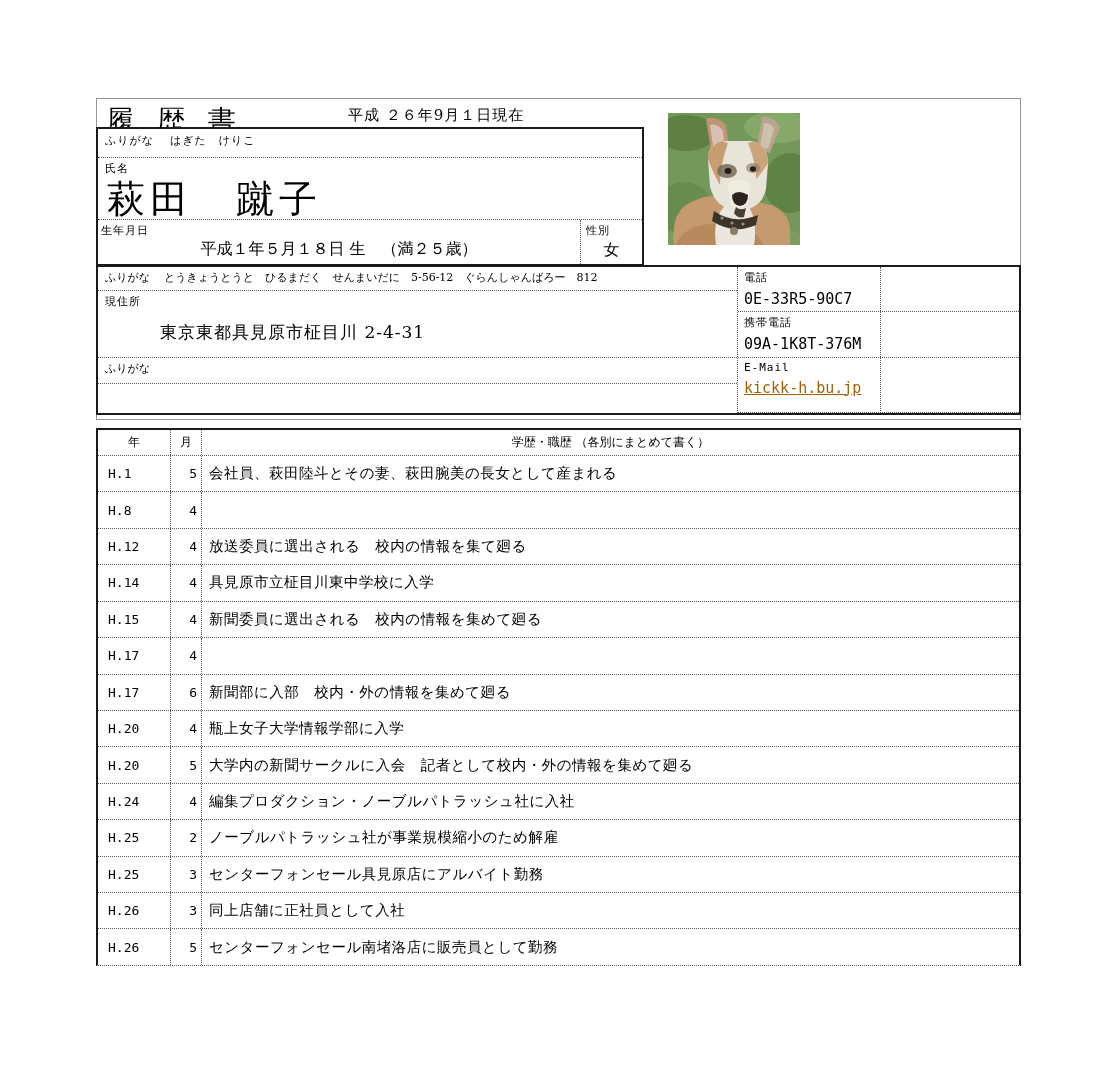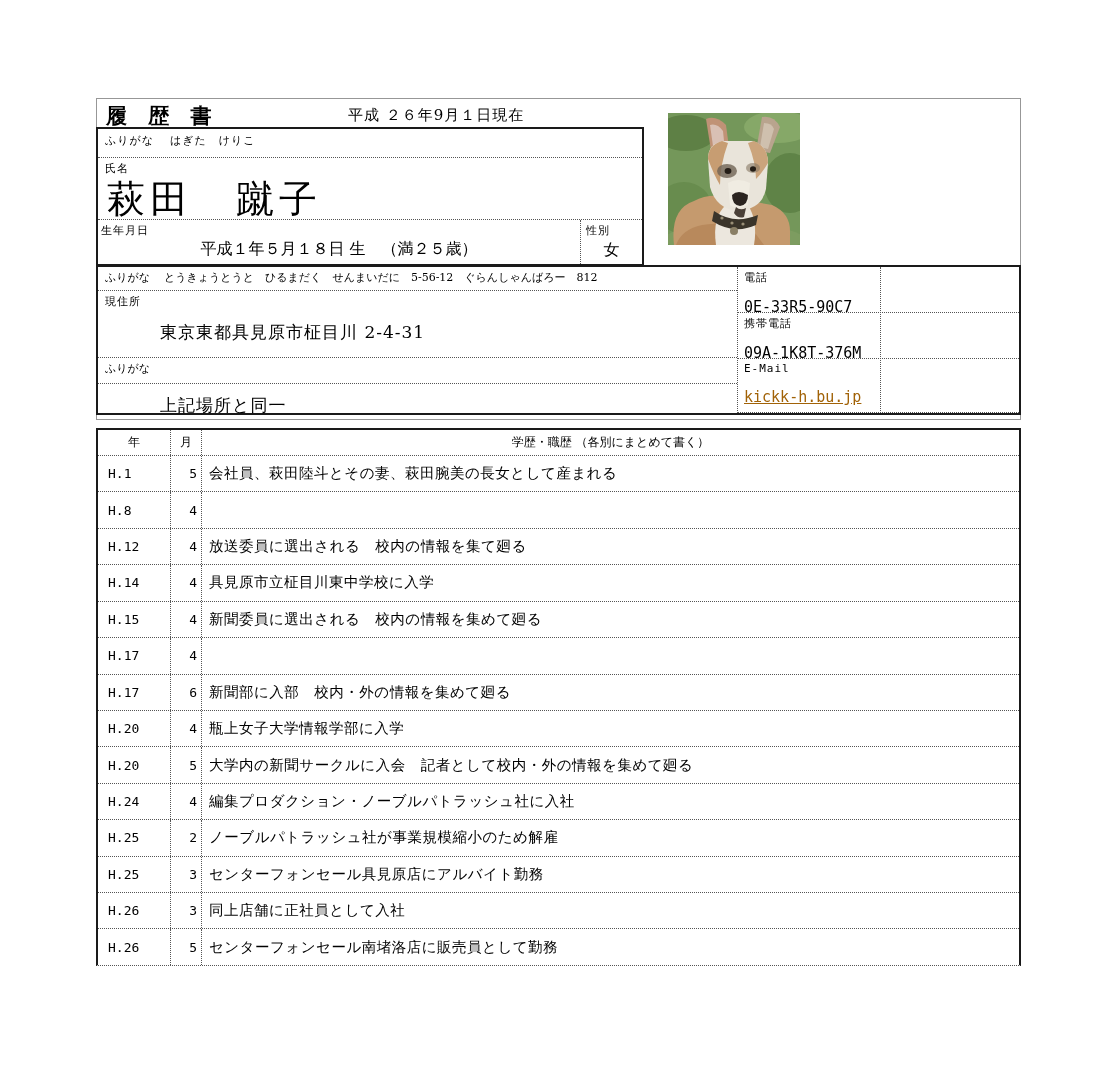--- a/index.html
+++ b/index.html
@@ -11,21 +11,21 @@
     color:#000;
   }
   .doc{position:relative;width:1118px;height:1072px;}
   .abs{position:absolute;box-sizing:border-box;}
   .mono{font-family:"DejaVu Sans Mono","Liberation Mono",monospace;}
 
   
   .top-frame{left:96px;top:98px;width:925px;height:322px;border:1px solid #979797;}
 
   
-  .doc-title{left:106px;top:102px;font-size:21px;font-weight:bold;letter-spacing:7px;}
+  .doc-title{left:106px;top:102px;font-size:28px;font-weight:normal;letter-spacing:7px;}
   .doc-date{left:348px;top:106px;font-size:15px;letter-spacing:1px;}
 
   
   .name-box{left:96px;top:127px;width:548px;height:139px;border:2px solid #1a1a1a;
             display:flex;flex-direction:column;background:#fff;}
   .small-label{font-size:11px;letter-spacing:1px;}
   .nb-kana{height:24px;border-bottom:1px dotted #555;padding:4px 0 0 7px;display:flex;}
   .nb-kana .kana-val{margin-left:16px;}
   .nb-name{flex:1;border-bottom:1px dotted #555;position:relative;}
   .nb-name .lbl{position:absolute;left:7px;top:3px;}
@@ -49,21 +49,21 @@
   .al-kana .kana-val{margin-left:14px;}
   .al-addr{height:66px;border-bottom:1px dotted #555;position:relative;}
   .al-addr .lbl{position:absolute;left:7px;top:3px;}
   .al-addr .a-val{position:absolute;left:62px;top:30px;font-size:17px;letter-spacing:1px;}
   .al-kana2{height:22px;border-bottom:1px dotted #555;padding:3px 0 0 7px;font-size:11px;}
   .al-same{flex:1;position:relative;}
   .al-same .a-val{position:absolute;left:62px;top:10px;font-size:17px;letter-spacing:1px;}
   .addr-right{flex:1;display:flex;flex-direction:column;position:relative;}
   .addr-right .v-div{position:absolute;left:142px;top:0;bottom:0;border-left:1px dotted #555;}
   .c-row{padding:3px 0 0 6px;border-bottom:1px dotted #555;}
-  .c-row .c-val{font-size:15px;margin-top:13px;}
+  .c-row .c-val{font-size:15px;margin-top:5px;}
   .c-phone{height:42px;}
   .c-mobile{height:42px;}
   .c-mail{height:52px;}
   .c-rest{flex:1;}
   .email-link{color:#a16207;text-decoration:underline;}
 
   
   .hist{left:96px;top:428px;width:925px;height:538px;border:2px solid #1a1a1a;border-bottom:1px dotted #555;
         display:flex;flex-direction:column;background:#fff;}
   .h-head{height:25px;display:flex;border-bottom:1px dotted #555;font-size:12px;}
@@ -159,23 +159,20 @@
         <span>ふりがな</span>
         <span class="kana-val">とうきょうとうと　ひるまだく　せんまいだに　5-56-12　ぐらんしゃんばろー　812</span>
       </div>
       <div class="al-addr">
         <span class="small-label lbl">現住所</span>
         <div class="a-val">東京東都具見原市柾目川 2-4-31</div>
       </div>
       <div class="al-kana2">
         <span>ふりがな</span>
       </div>
-      <div class="al-same">
-        <div class="a-val">上記場所と同一</div>
-      </div>
     </div>
     <div class="addr-right">
       <div class="v-div"></div>
       <div class="c-row c-phone">
         <div class="small-label">電話</div>
         <div class="c-val mono">0E-33R5-90C7</div>
       </div>
       <div class="c-row c-mobile">
         <div class="small-label">携帯電話</div>
         <div class="c-val mono">09A-1K8T-376M</div>

